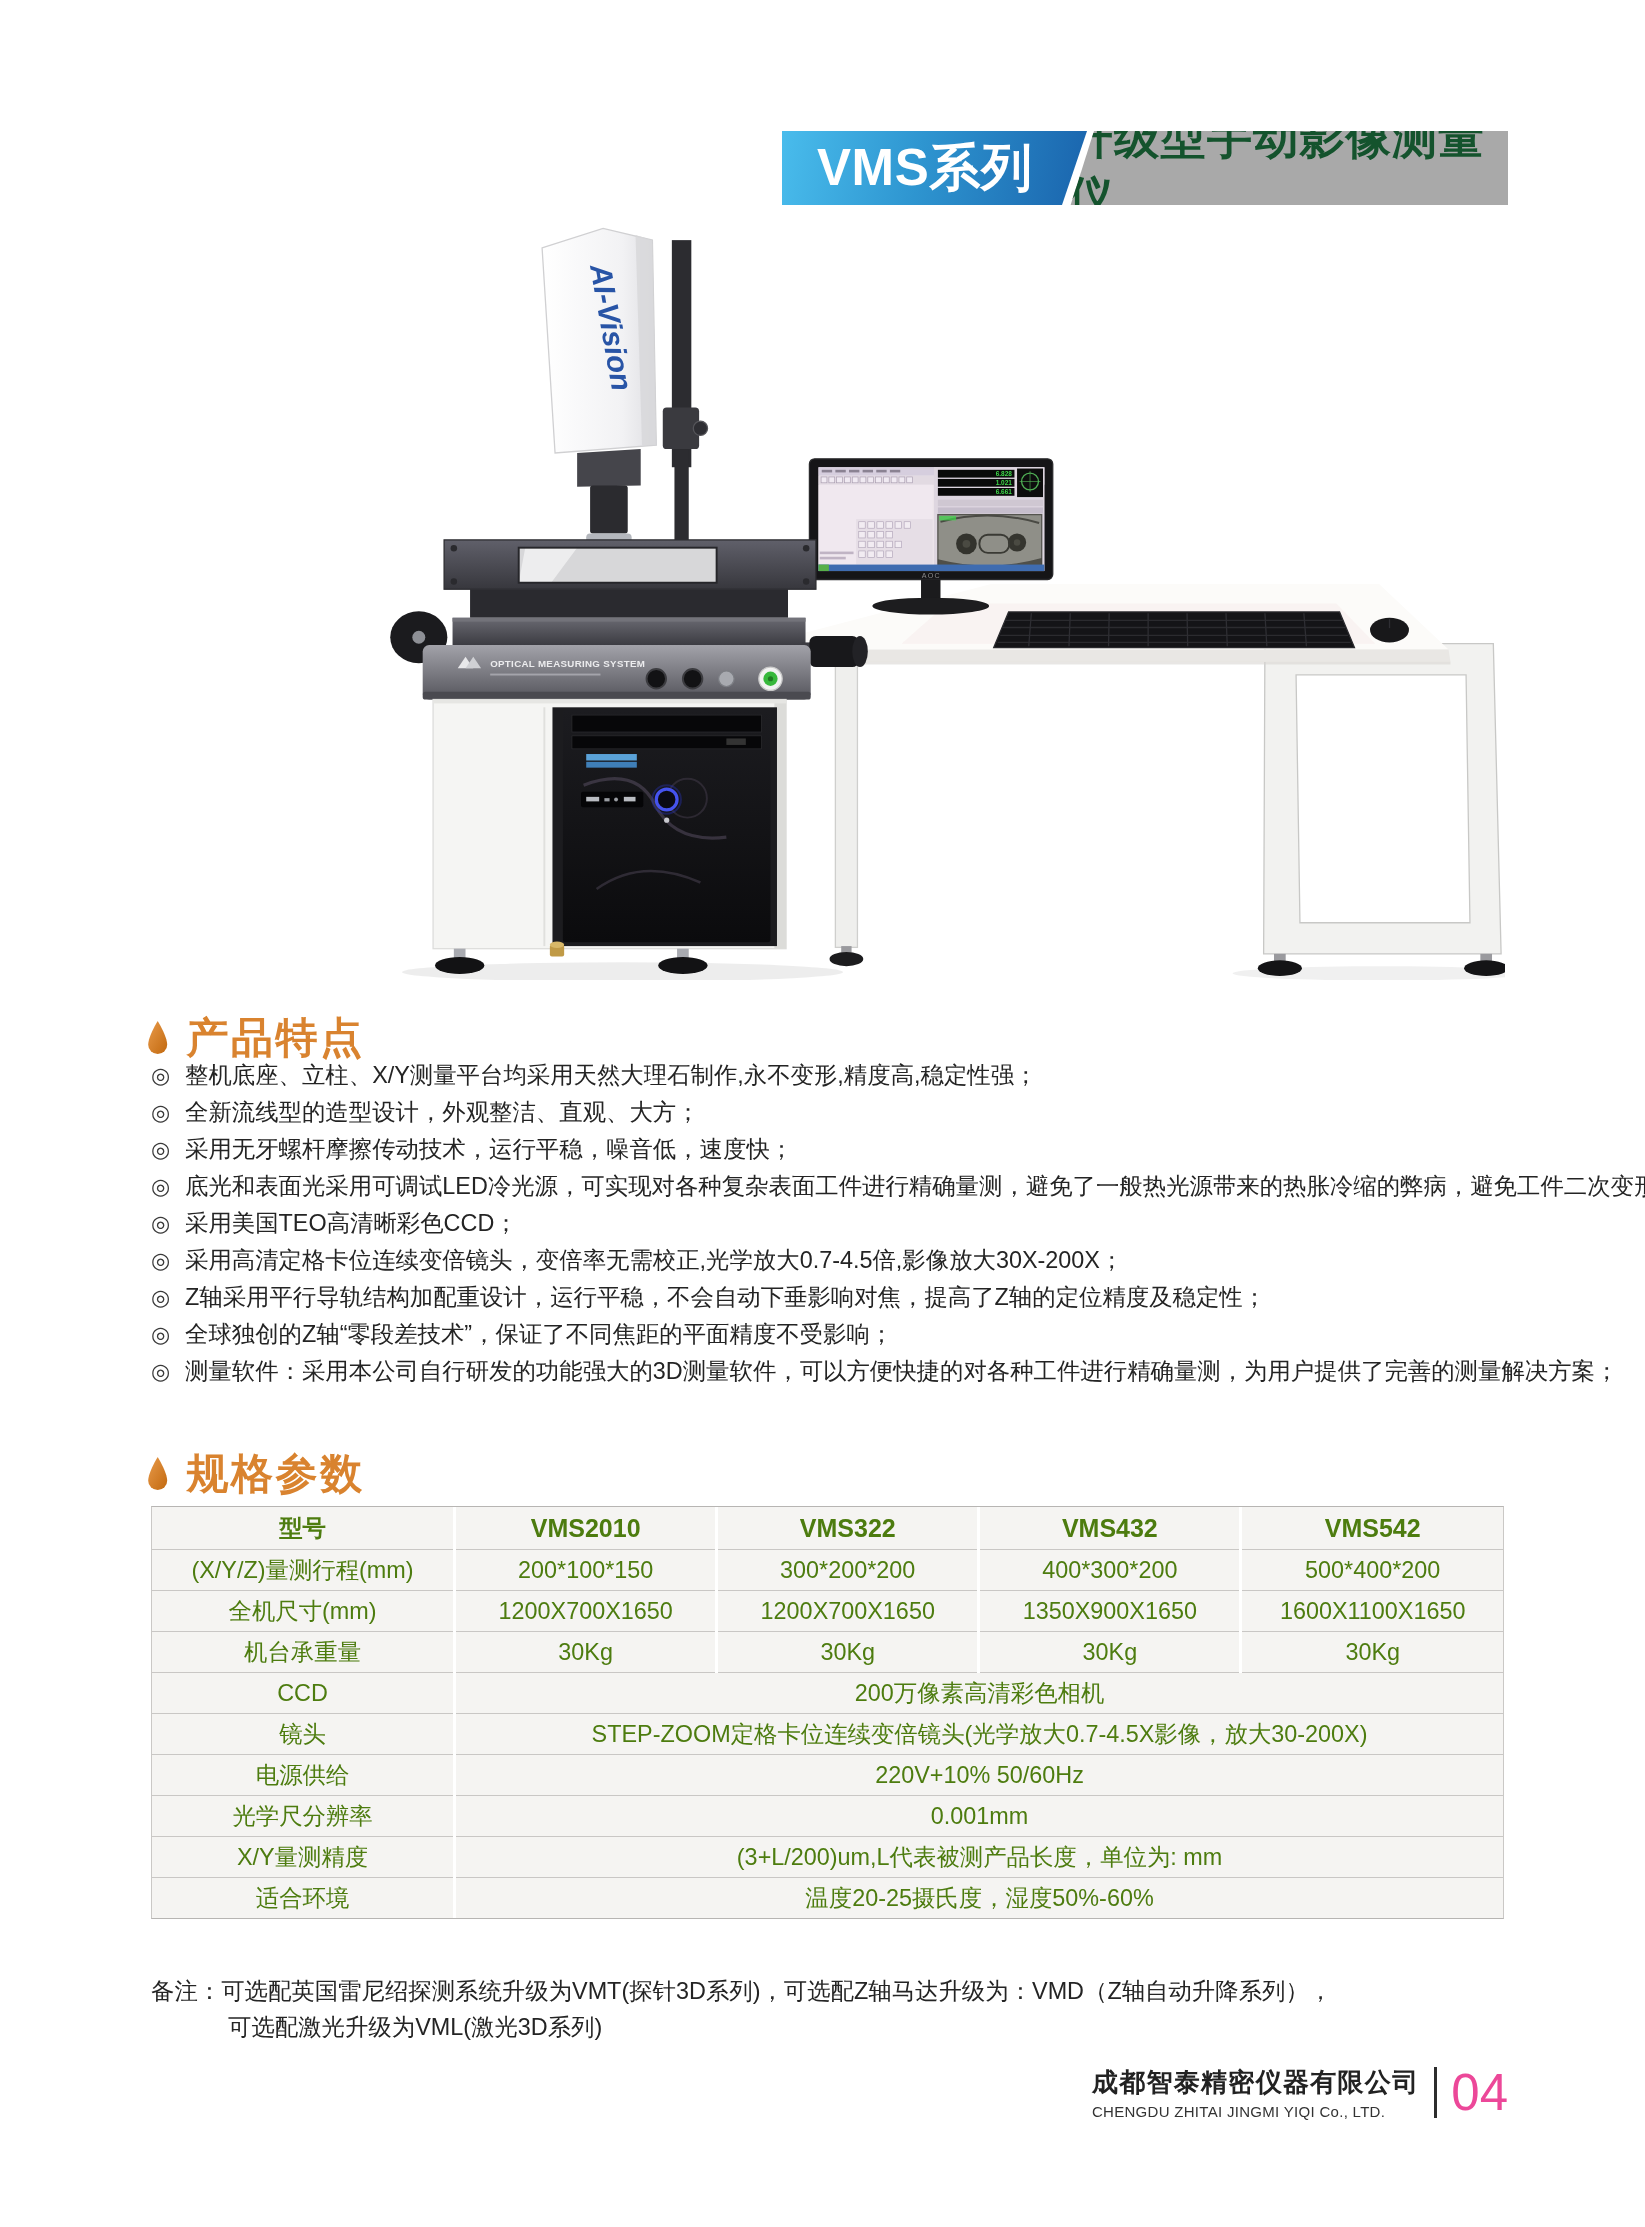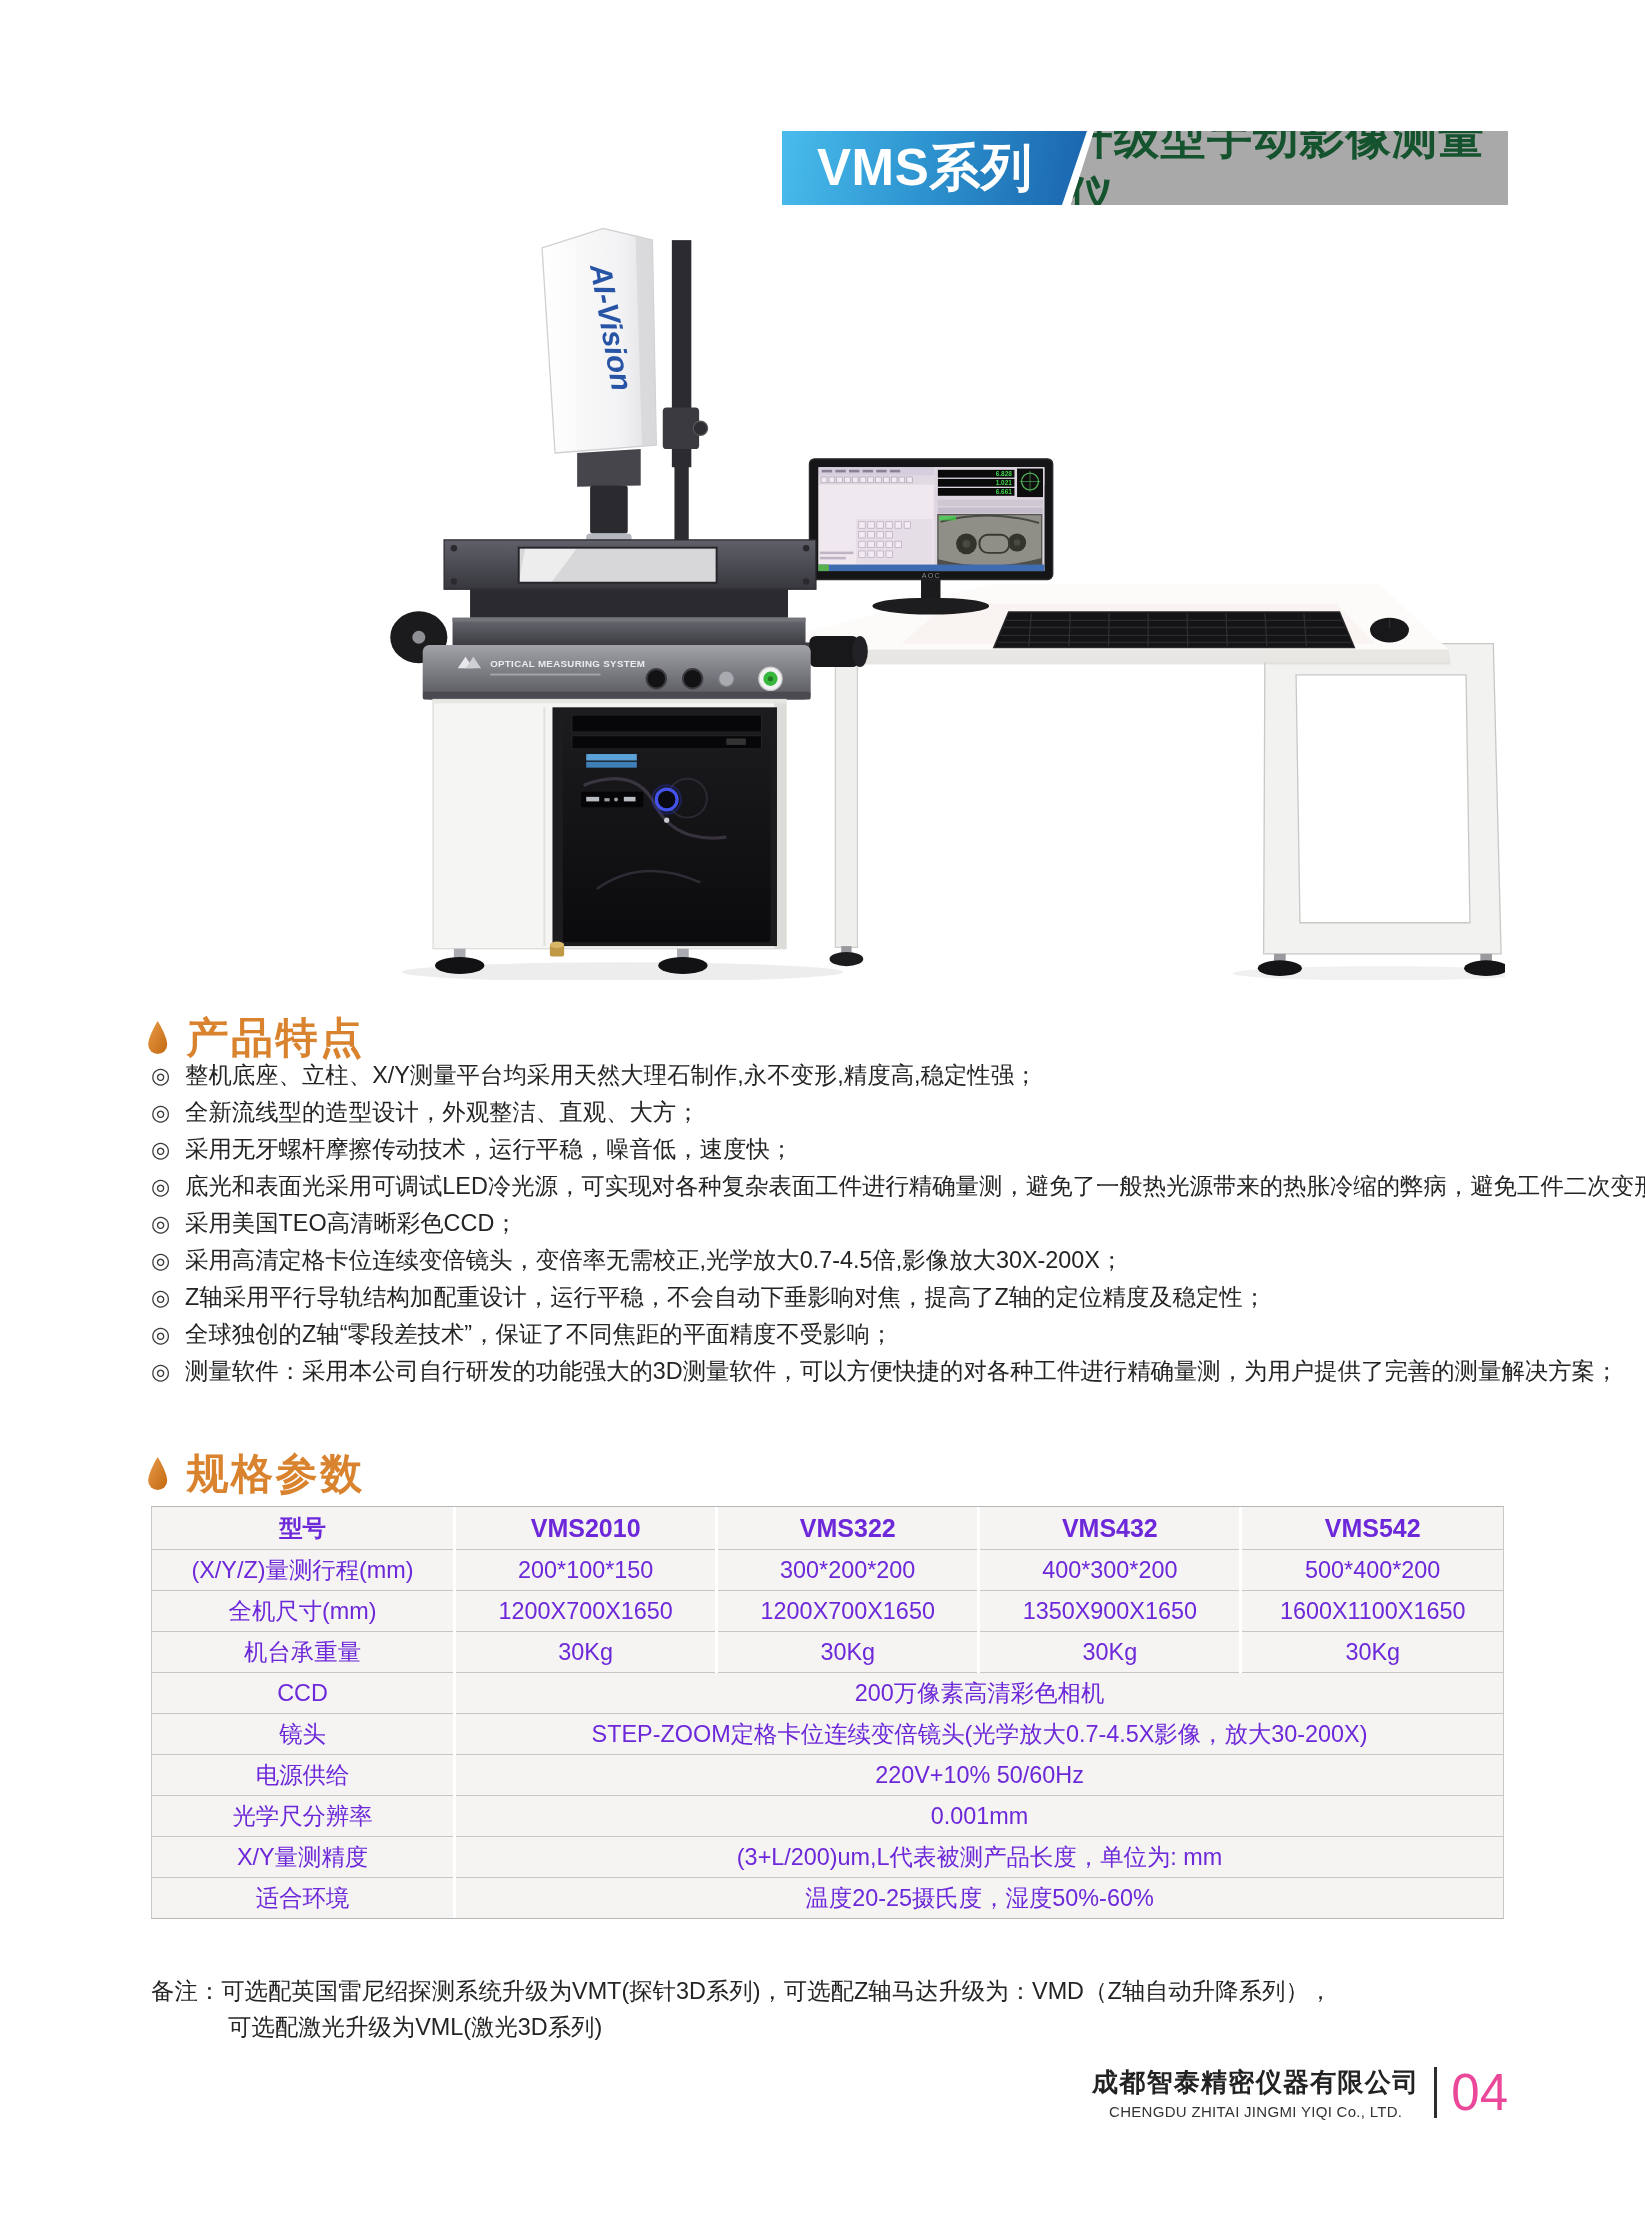--- a/index.html
+++ b/index.html
@@ -32,32 +32,32 @@
   .bullets .t{font-size:23.4px;color:#242424;}
 
   
   .specwrap{position:absolute;left:151px;top:1506px;width:1351px;
     border-top:1.9px solid #b7b5b3;border-bottom:1.9px solid #b7b5b3;
     border-left:1.3px solid #cac8c6;border-right:1.3px solid #cac8c6;}
   table.spec{width:100%;border-collapse:collapse;table-layout:fixed;}
   table.spec col.c0{width:22.4%;}
   table.spec col.cv{width:19.4%;}
   table.spec th,table.spec td{background:#f5f4f2;text-align:center;vertical-align:middle;
-    font-size:23.4px;color:#6d28d9;height:40px;padding:0 3.9px;border-top:1.3px solid #c9c7c5;}
+    font-size:23.4px;color:#4d7c0f;height:40px;padding:0 3.9px;border-top:1.3px solid #c9c7c5;}
   table.spec tr:first-child th{border-top:none;height:42px;}
   table.spec th{font-weight:bold;}
   table.spec th.model{font-size:25px;}
   table.spec td+td, table.spec th+th{border-left:3.2px solid #ffffff;}
 
   .note{position:absolute;left:151px;top:1947px;width:1363px;font-size:23.4px;color:#242424;line-height:36px;margin-top:26px;}
   .note .l2{padding-left:77px;}
 
   
   .footer{position:absolute;right:138px;top:2063px;display:flex;align-items:center;gap:14.3px;}
-  .footer .co{text-align:center;}
+  .footer .co{text-align:left;}
   .footer .cn{font-size:26px;font-weight:bold;color:#222;letter-spacing:1.3px;}
   .footer .en{font-size:15px;color:#333;margin-top:2.6px;letter-spacing:0.3px;}
   .footer .bar{width:3.2px;height:51px;background:#2d2d2d;}
   .footer .num{font-size:51px;color:#ec4899;font-weight:400;}
 </style>
 </head>
 <body>
 
 <div class="page">
 

